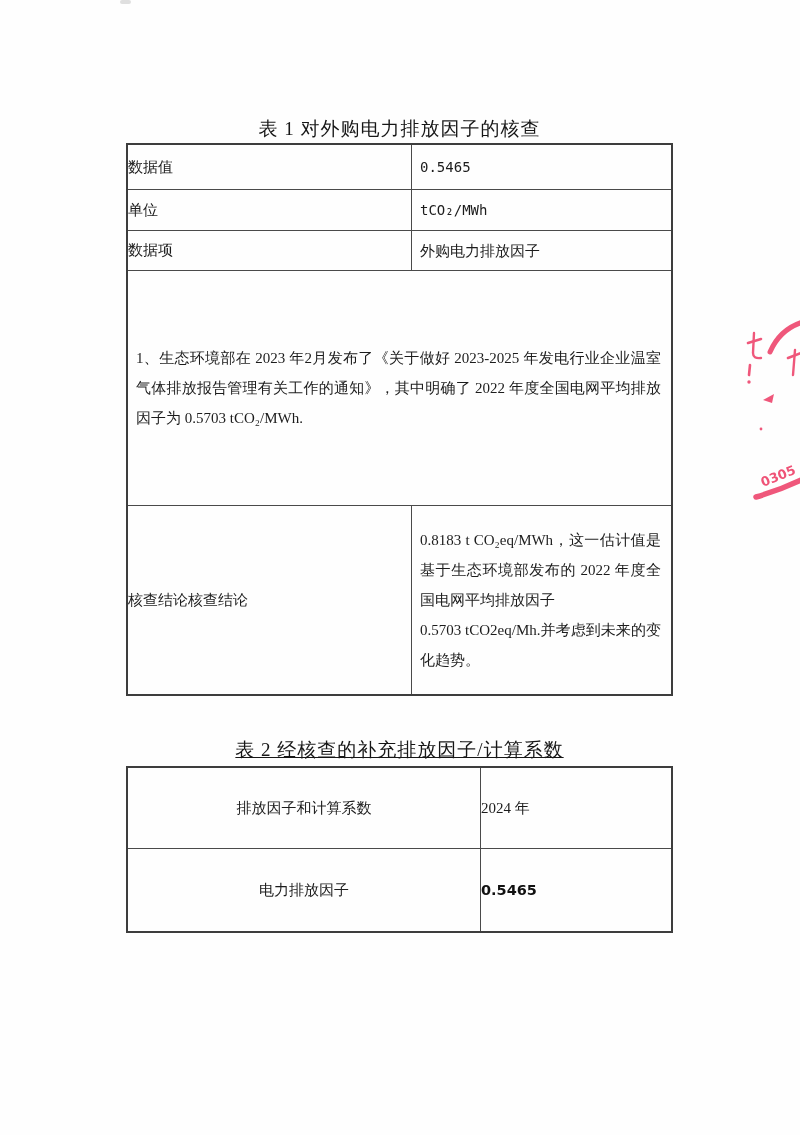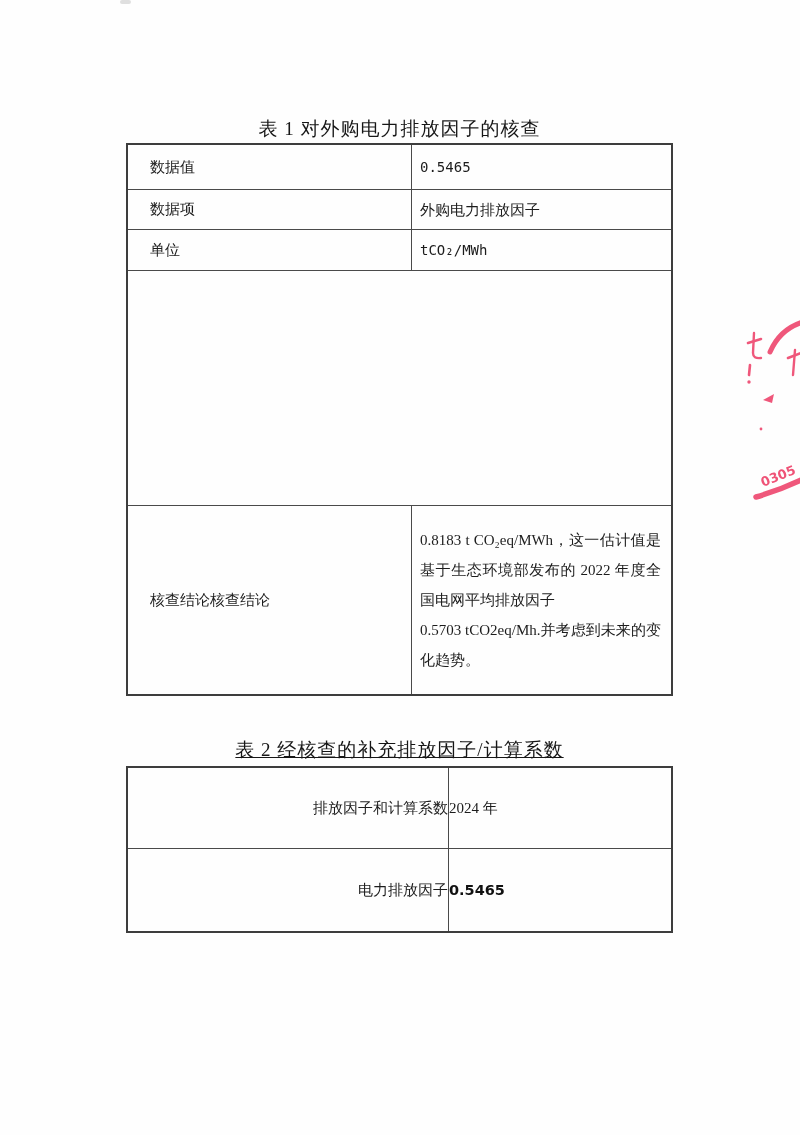--- a/index.html
+++ b/index.html
@@ -41,41 +41,41 @@
     box-sizing:border-box;
     display:flex;
     align-items:center;
     font-size:15px;
     overflow:hidden;
   }
   
   .t1 .c-label{
     width:284px;
     border-right:1.5px solid #4a4a4a;
-    padding-left:22px;
+    padding-left:0;
   }
   .t1 .c-value{flex:1;padding:6px 10px 6px 8px;}
   .t1 .c-value .txt{
     flex:1;
     line-height:30px;
     text-align:justify;
     text-justify:inter-ideograph;
     white-space:pre-wrap;
   }
   .mono .txt{
     font-family:"DejaVu Sans Mono","Liberation Mono",monospace;
     font-size:14px;
     text-align:left;
     white-space:normal;
   }
   
   .t2 .c-left{
-    width:321px;
+    width:353px;
     border-right:1.5px solid #4a4a4a;
-    justify-content:flex-end;
+    justify-content:center;
   }
   .t2 .c-right{flex:1;justify-content:flex-start;}
   .t2 .txt{text-align:center;line-height:22px;}
   .num-sans .txt{
     font-family:"DejaVu Sans","Liberation Sans",sans-serif;
     font-weight:600;
     font-size:14.5px;
     color:#111;
   }
   .stamp-svg{
@@ -106,37 +106,40 @@
 
   <div class="vtable t1">
     <div class="vrow" style="height:44px">
       <div class="cell c-label">
           <span class="txt">数据值</span>
         </div>
       <div class="cell c-value mono">
           <span class="txt">0.5465</span>
         </div>
     </div>
+    <div class="vrow" style="height:41px">
+      <div class="cell c-label">
+          <span class="txt">单位</span>
+        </div>
+      <div class="cell c-value mono">
+          <span class="txt">tCO₂/MWh</span>
+        </div>
+    </div>
     <div class="vrow" style="height:40px">
       <div class="cell c-label">
           <span class="txt">数据项</span>
         </div>
       <div class="cell c-value">
           <span class="txt" style="text-align:left">外购电力排放因子</span>
         </div>
     </div>
-    <div class="vrow" style="height:41px">
-      <div class="cell c-label">
-          <span class="txt">单位</span>
+    <div class="vrow" style="height:235px">
+      <div class="cell c-value">
+          <span class="txt">1、生态环境部在 2023 年2月发布了《关于做好 2023-2025 年发电行业企业温室气体排放报告管理有关工作的通知》，其中明确了 2022 年度全国电网平均排放因子为 0.5703 tCO₂/MWh.</span>
         </div>
-      <div class="cell c-value mono">
-          <span class="txt">tCO₂/MWh</span>
-        </div>
-    </div>
-    <div class="vrow" style="height:235px">
     </div>
     <div class="vrow" style="height:189px">
       <div class="cell c-label">
           <span class="txt">核查结论核查结论</span>
         </div>
       <div class="cell c-value">
           <span class="txt">0.8183 t CO₂eq/MWh，这一估计值是基于生态环境部发布的 2022 年度全国电网平均排放因子
 0.5703 tCO2eq/Mh.并考虑到未来的变化趋势。</span>
         </div>
     </div>

